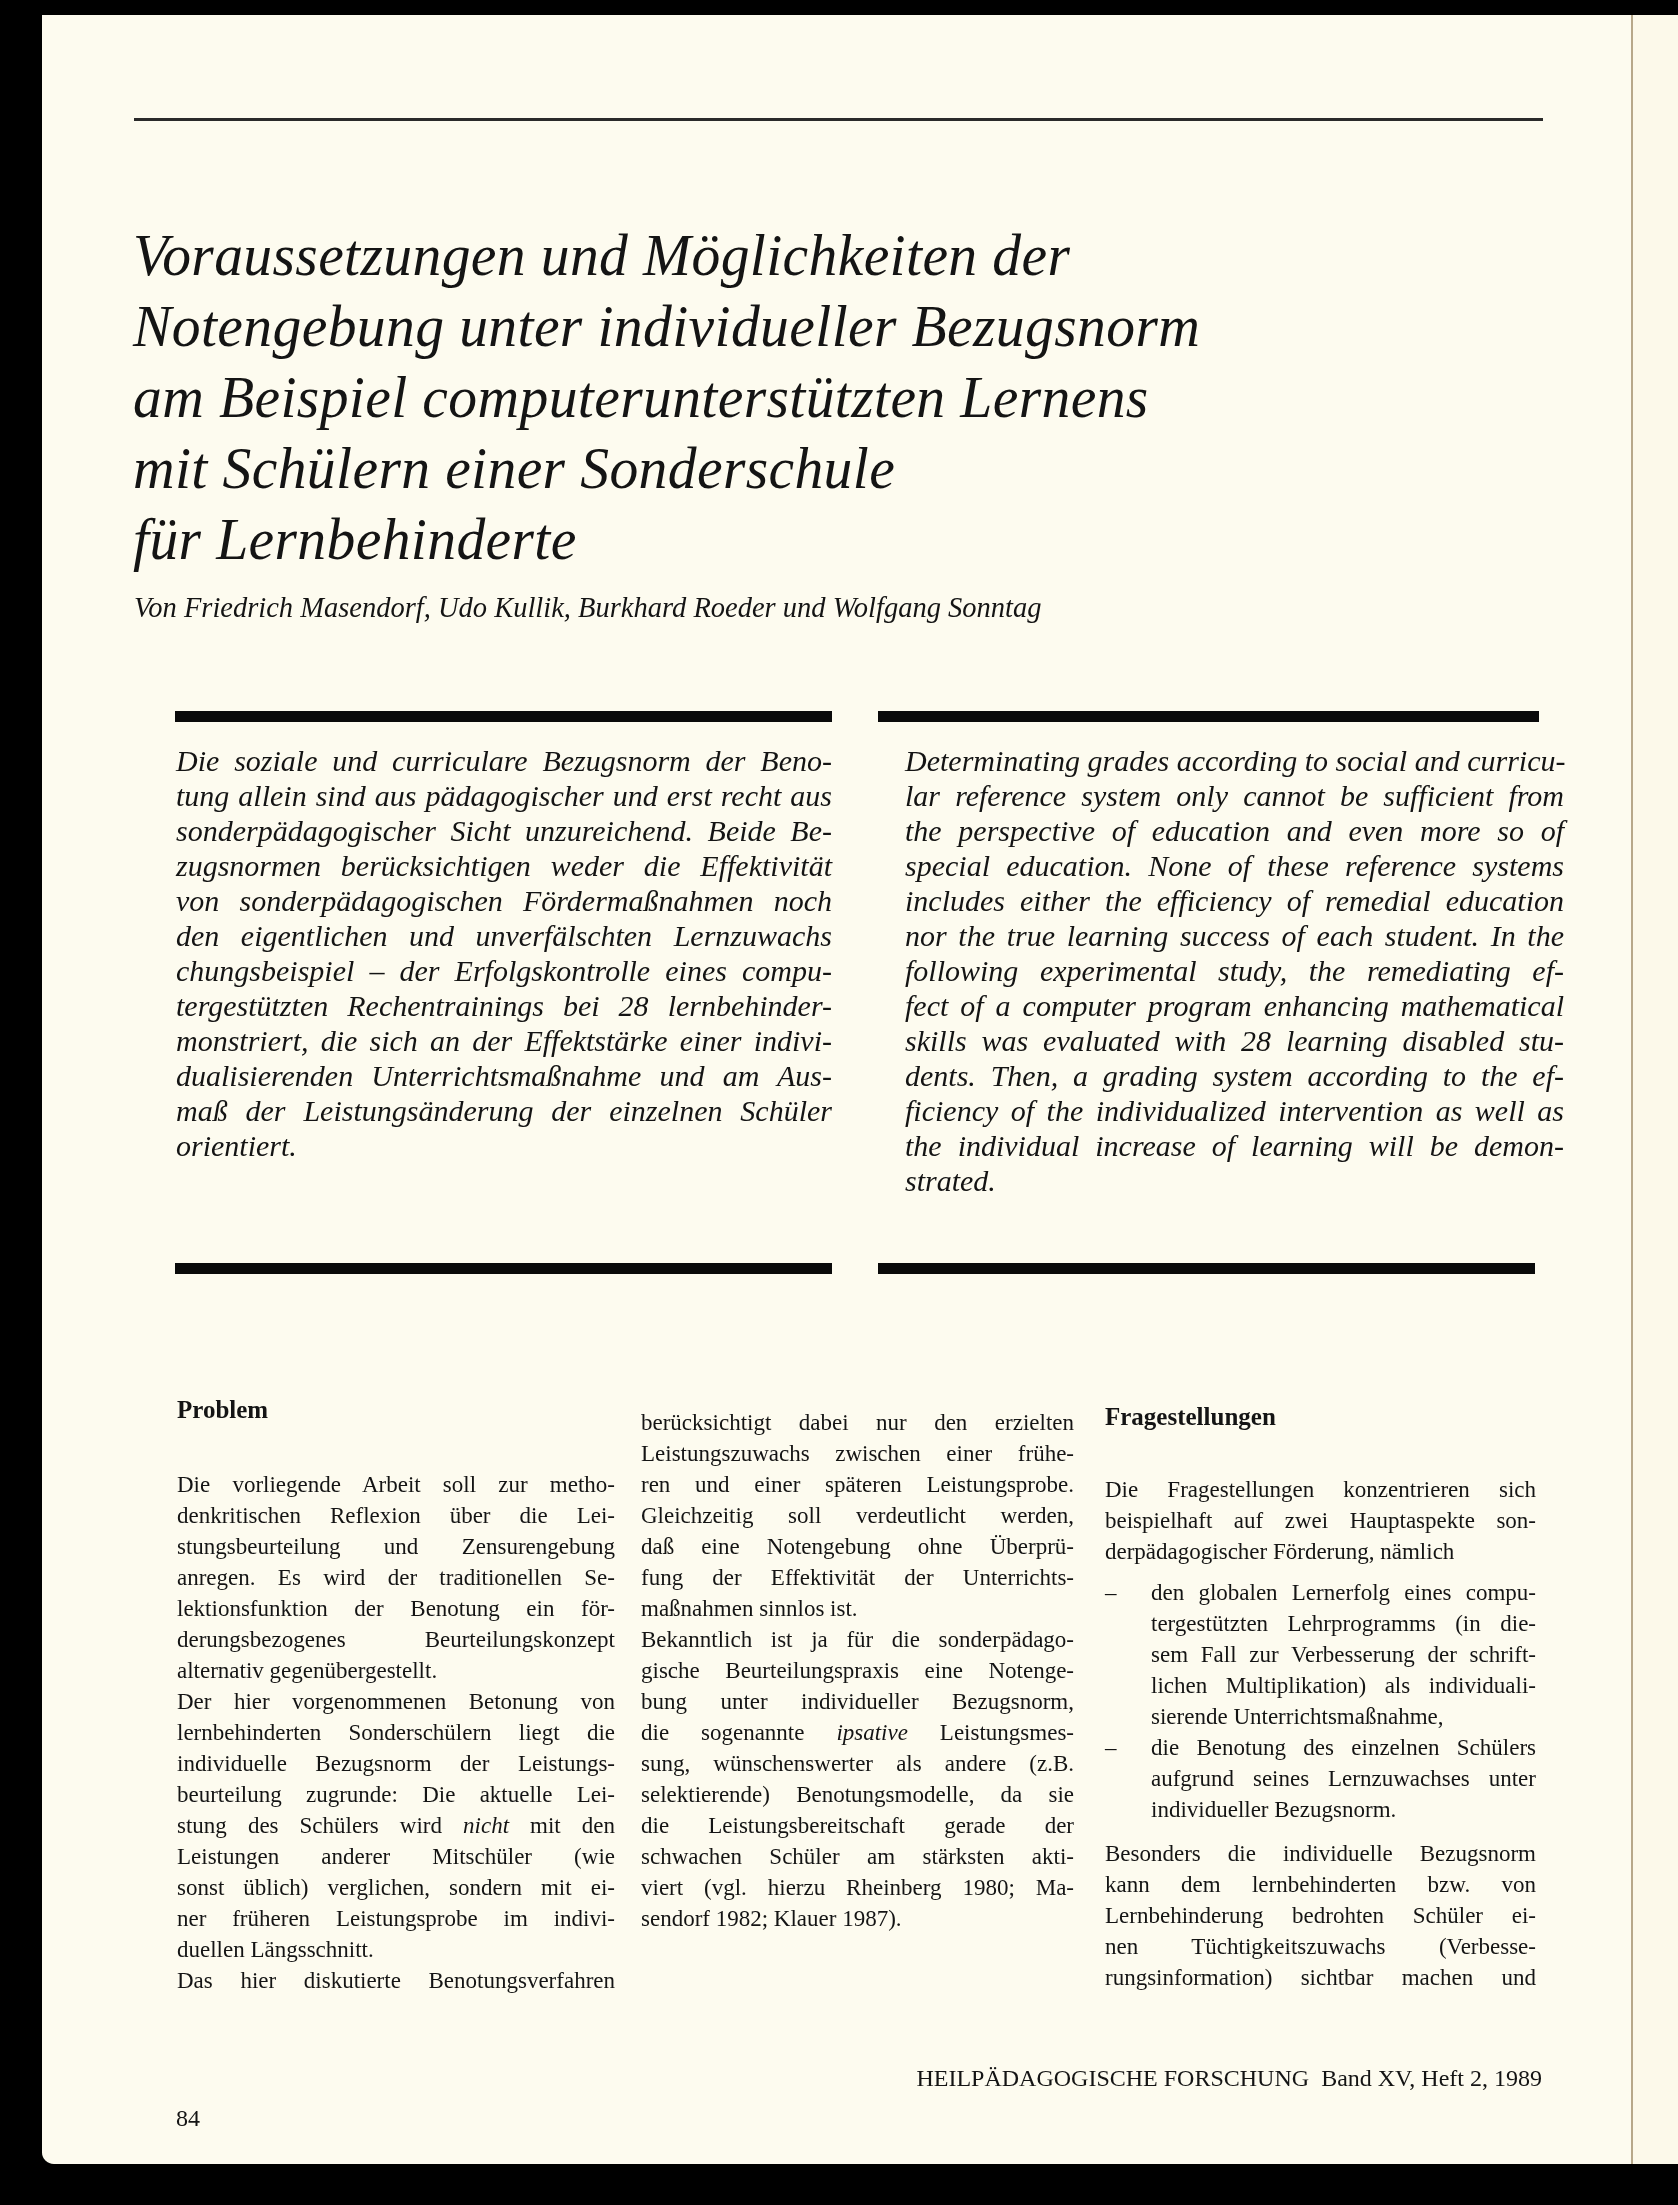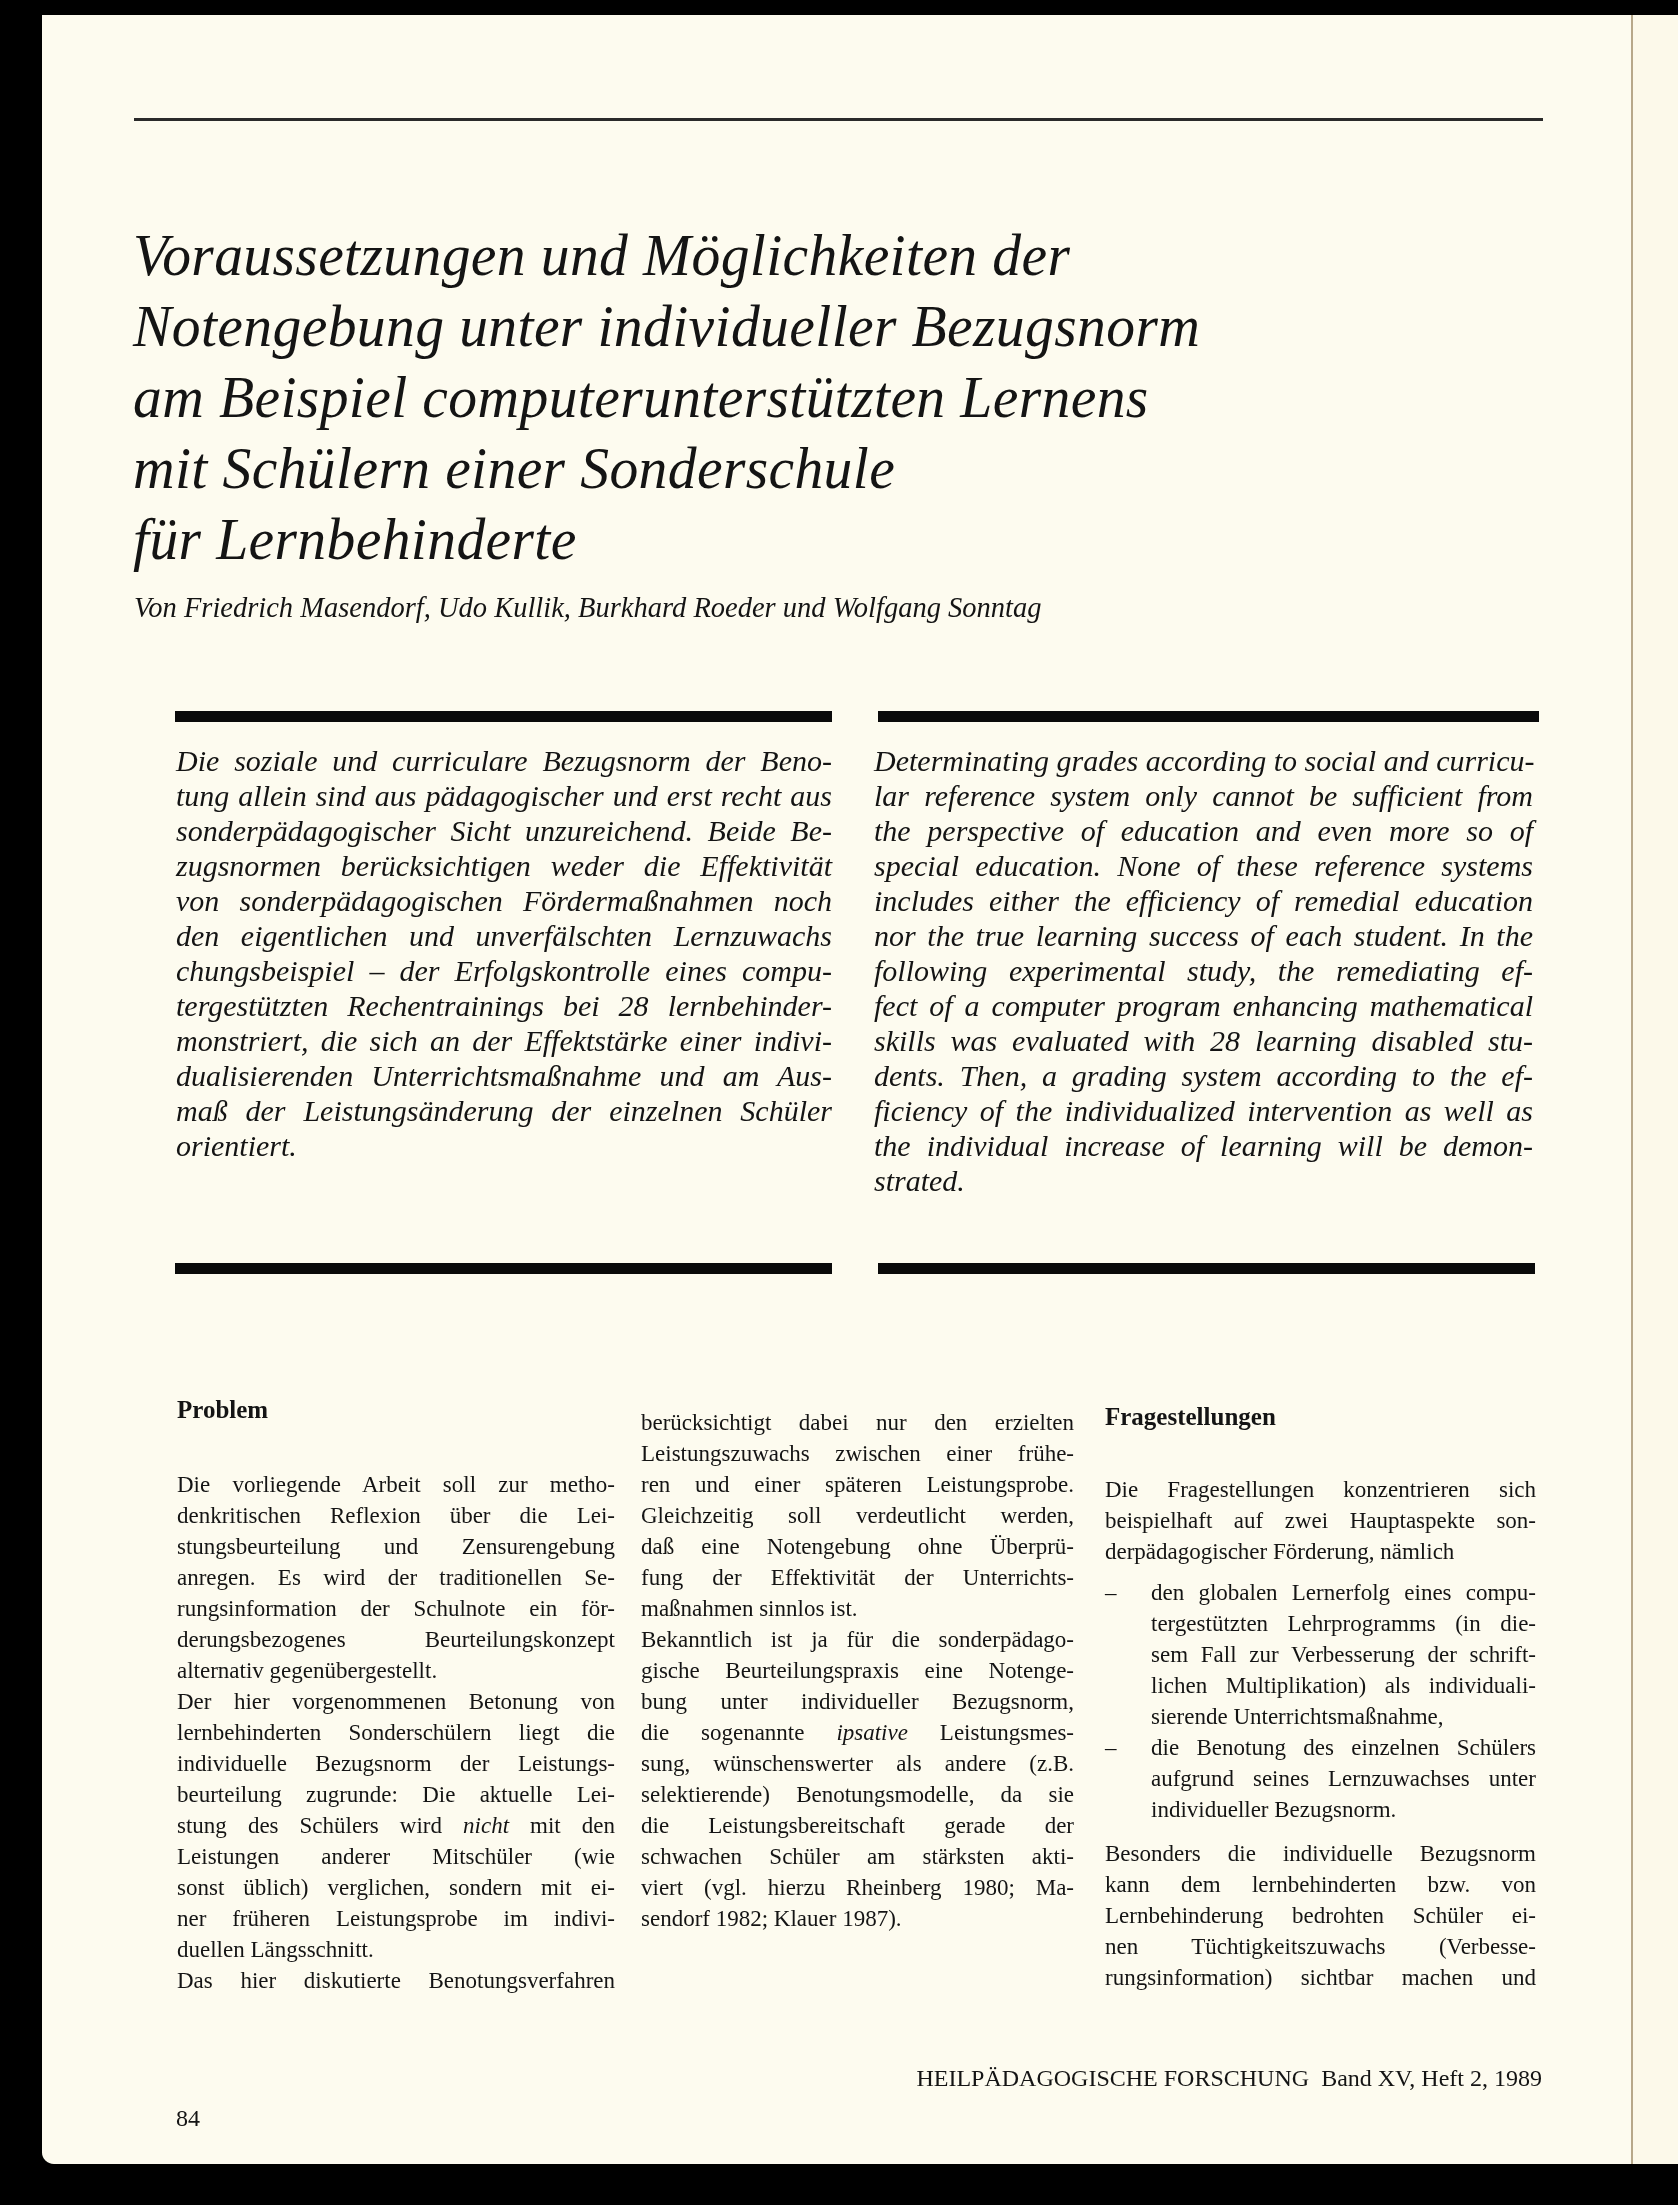--- a/index.html
+++ b/index.html
@@ -73,21 +73,21 @@
   <div>von sonderpädagogischen Fördermaßnahmen noch</div>
   <div>den eigentlichen und unverfälschten Lernzuwachs</div>
   <div>chungsbeispiel – der Erfolgskontrolle eines compu-</div>
   <div>tergestützten Rechentrainings bei 28 lernbehinder-</div>
   <div>monstriert, die sich an der Effektstärke einer indivi-</div>
   <div>dualisierenden Unterrichtsmaßnahme und am Aus-</div>
   <div>maß der Leistungsänderung der einzelnen Schüler</div>
   <div class="last">orientiert.</div>
 </div>
 
-<div class="abstract" style="left:874px;top:743px;width:659px;">
+<div class="abstract" style="left:905px;top:743px;width:659px;">
   <div>Determinating grades according to social and curricu-</div>
   <div>lar reference system only cannot be sufficient from</div>
   <div>the perspective of education and even more so of</div>
   <div>special education. None of these reference systems</div>
   <div>includes either the efficiency of remedial education</div>
   <div>nor the true learning success of each student. In the</div>
   <div>following experimental study, the remediating ef-</div>
   <div>fect of a computer program enhancing mathematical</div>
   <div>skills was evaluated with 28 learning disabled stu-</div>
   <div>dents. Then, a grading system according to the ef-</div>
@@ -96,21 +96,21 @@
   <div class="last">strated.</div>
 </div>
 
 <div class="col" style="left:177px;top:1395px;">
   <h2>Problem</h2>
   <div style="height:44px"></div>
   <div class="ln">Die vorliegende Arbeit soll zur metho-</div>
   <div class="ln">denkritischen Reflexion über die Lei-</div>
   <div class="ln">stungsbeurteilung und Zensurengebung</div>
   <div class="ln">anregen. Es wird der traditionellen Se-</div>
-  <div class="ln">rungsinformation der Schulnote ein för-</div>
+  <div class="ln">lektionsfunktion der Benotung ein för-</div>
   <div class="ln">derungsbezogenes Beurteilungskonzept</div>
   <div class="ln last">alternativ gegenübergestellt.</div>
   <div class="ln">Der hier vorgenommenen Betonung von</div>
   <div class="ln">lernbehinderten Sonderschülern liegt die</div>
   <div class="ln">individuelle Bezugsnorm der Leistungs-</div>
   <div class="ln">beurteilung zugrunde: Die aktuelle Lei-</div>
   <div class="ln"><span>stung des Schülers wird </span><i>nicht</i><span> mit den</span></div>
   <div class="ln">Leistungen anderer Mitschüler (wie</div>
   <div class="ln">sonst üblich) verglichen, sondern mit ei-</div>
   <div class="ln">ner früheren Leistungsprobe im indivi-</div>

